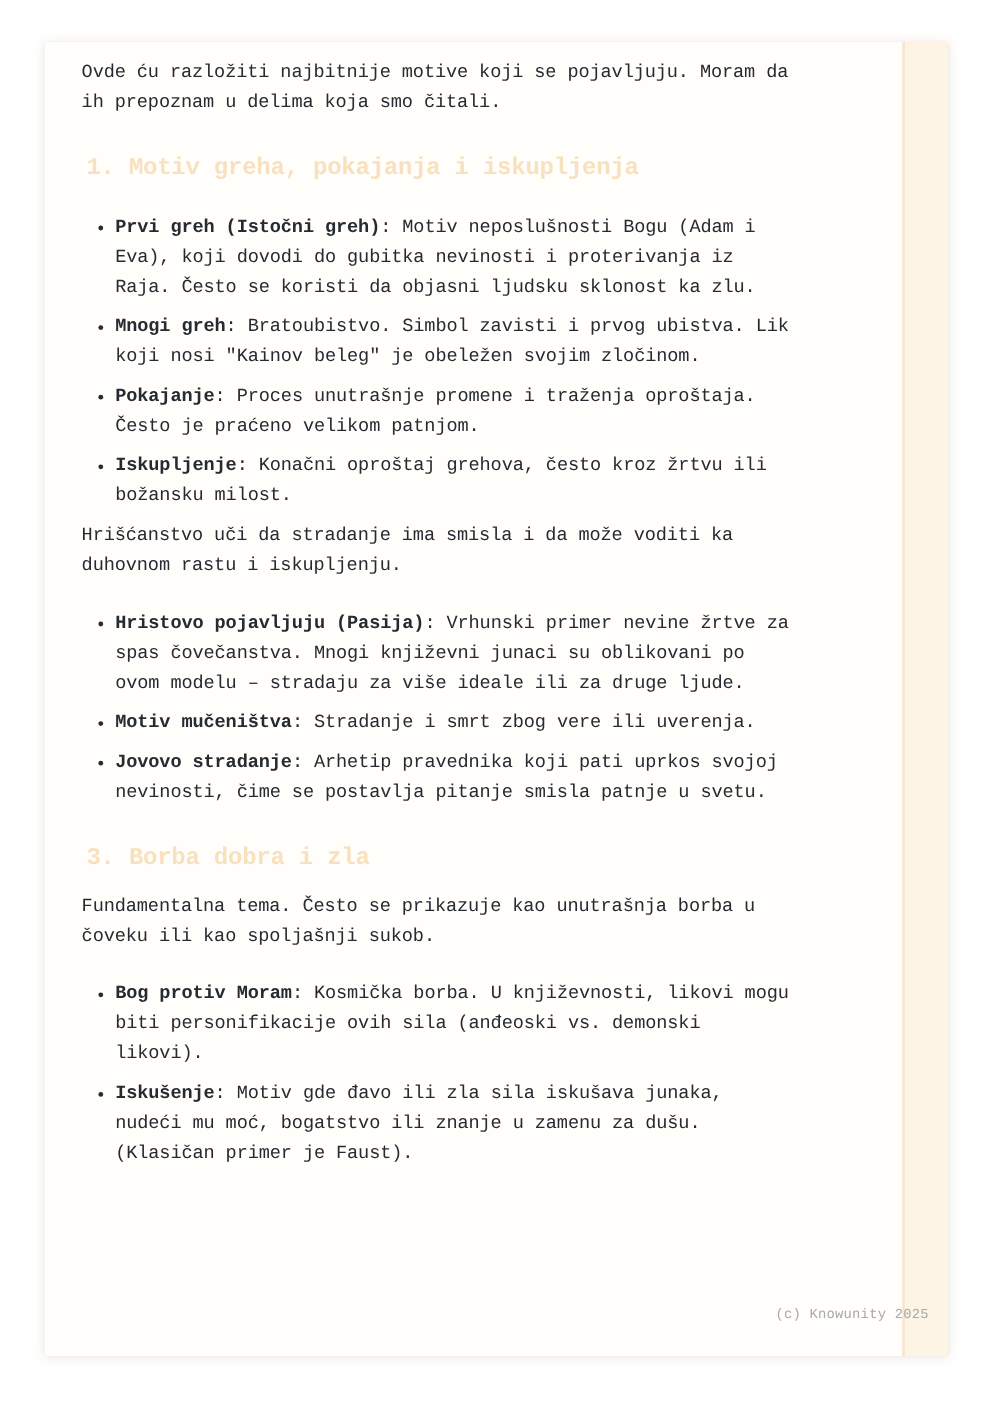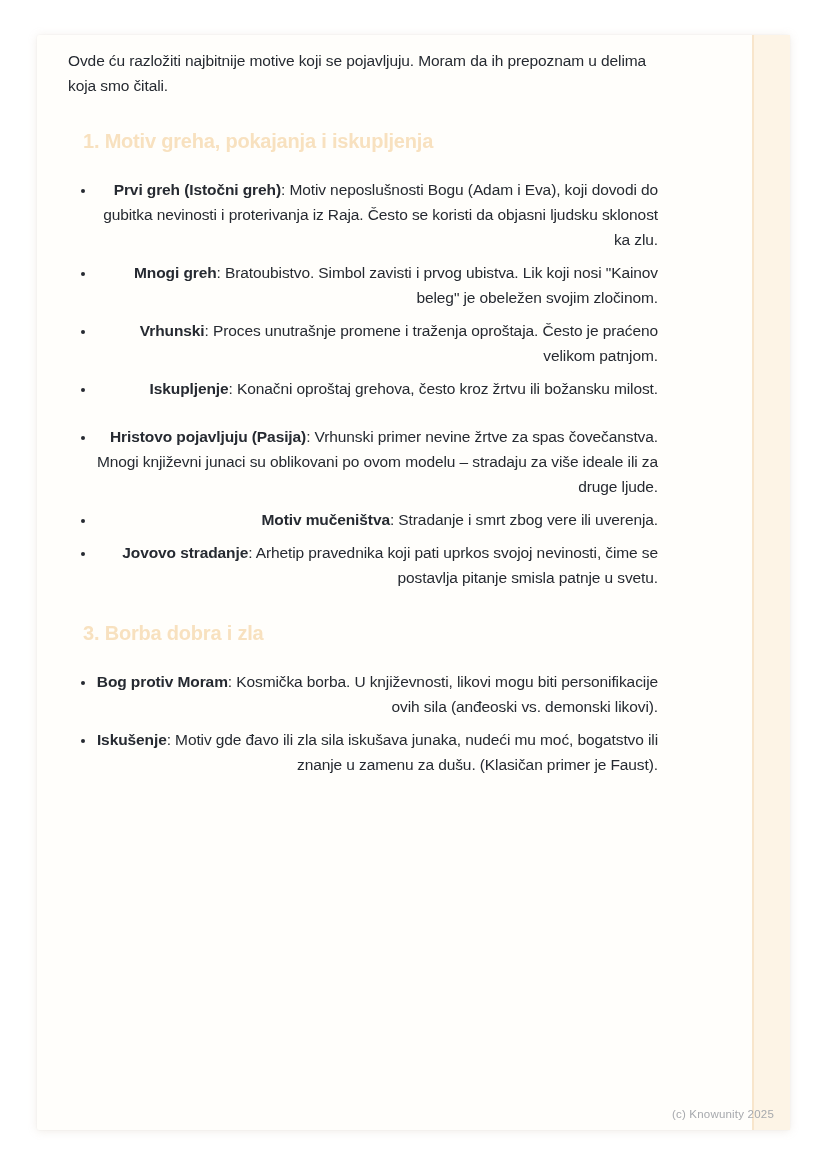--- a/index.html
+++ b/index.html
@@ -2,21 +2,21 @@
 <html><head>
 <meta charset="utf-8">
 <style>
   * { margin: 0; padding: 0; box-sizing: border-box; }
   html, body {
     width: 828px; height: 1171px;
     background: #ffffff;
     font-family: "Liberation Sans", sans-serif;
     overflow: hidden;
   }
-  .viewport { position: relative; width: 712px; height: 1171px; background: #ffffff; }
+  .viewport { position: relative; width: 712px; height: 1171px; background: #ffffff; font-family: Liberation Mono, monospace; }
 
   .card {
     position: absolute;
     left: 37px; top: 35px;
     width: 753px; height: 1095px;
     background: #fffefb;
     box-shadow: 0 1px 10px rgba(185,165,140,0.22), 0 0 2px rgba(0,0,0,0.05);
     border-radius: 2px;
   }
   .accent-band {
@@ -37,36 +37,35 @@
     letter-spacing: -0.1px;
   }
   .content p { margin: 0; }
 
   .section-heading {
     font-size: 20px;
     line-height: 26px;
     font-weight: 700;
     color: #f8e1bf;
     letter-spacing: -0.2px;
-    margin: 30px 0 14px 15px;
+    margin: 30px 0 14px 4px;
   }
 
   ul.motif-list {
     margin: 23px 0 0 0;
     padding: 0 0 0 28px;
     list-style: disc;
-    text-align: right;
   }
   ul.motif-list li { margin-bottom: 8px; }
   ul.motif-list li::marker { color: #262a31; font-size: 0.95em; }
   .term { font-weight: 700; }
 
   .footer {
     position: absolute;
-    right: 16px; bottom: 9px;
+    right: 16px; bottom: 27px;
     font-size: 11.5px;
     line-height: 14px;
     color: #a7a9ad;
     letter-spacing: 0.2px;
     z-index: 2;
   }
 </style>
 </head>
 <body>
 
@@ -76,35 +75,37 @@
 
     <div class="content">
 
       <p>Ovde ću razložiti najbitnije motive koji se pojavljuju. Moram da ih prepoznam u delima koja smo čitali.</p>
 
       <section>
         <h2 class="section-heading">1. Motiv greha, pokajanja i iskupljenja</h2>
         <ul class="motif-list">
           <li><span class="term">Prvi greh (Istočni greh)</span><span>: Motiv neposlušnosti Bogu (Adam i Eva), koji dovodi do gubitka nevinosti i proterivanja iz Raja. Često se koristi da objasni ljudsku sklonost ka zlu.</span></li>
           <li><span class="term">Mnogi greh</span><span>: Bratoubistvo. Simbol zavisti i prvog ubistva. Lik koji nosi "Kainov beleg" je obeležen svojim zločinom.</span></li>
-          <li><span class="term">Vrhunski</span><span>: Proces unutrašnje promene i traženja oproštaja. Često je praćeno velikom patnjom.</span></li>
+          <li><span class="term">Pokajanje</span><span>: Proces unutrašnje promene i traženja oproštaja. Često je praćeno velikom patnjom.</span></li>
           <li><span class="term">Iskupljenje</span><span>: Konačni oproštaj grehova, često kroz žrtvu ili božansku milost.</span></li>
         </ul>
       </section>
 
       <section>
+        <p>Hrišćanstvo uči da stradanje ima smisla i da može voditi ka duhovnom rastu i iskupljenju.</p>
         <ul class="motif-list">
           <li><span class="term">Hristovo pojavljuju (Pasija)</span><span>: Vrhunski primer nevine žrtve za spas čovečanstva. Mnogi književni junaci su oblikovani po ovom modelu – stradaju za više ideale ili za druge ljude.</span></li>
           <li><span class="term">Motiv mučeništva</span><span>: Stradanje i smrt zbog vere ili uverenja.</span></li>
           <li><span class="term">Jovovo stradanje</span><span>: Arhetip pravednika koji pati uprkos svojoj nevinosti, čime se postavlja pitanje smisla patnje u svetu.</span></li>
         </ul>
       </section>
 
       <section>
         <h2 class="section-heading">3. Borba dobra i zla</h2>
+        <p>Fundamentalna tema. Često se prikazuje kao unutrašnja borba u čoveku ili kao spoljašnji sukob.</p>
         <ul class="motif-list">
           <li><span class="term">Bog protiv Moram</span><span>: Kosmička borba. U književnosti, likovi mogu biti personifikacije ovih sila (anđeoski vs. demonski likovi).</span></li>
           <li><span class="term">Iskušenje</span><span>: Motiv gde đavo ili zla sila iskušava junaka, nudeći mu moć, bogatstvo ili znanje u zamenu za dušu. (Klasičan primer je Faust).</span></li>
         </ul>
       </section>
 
 
     </div>
 
     <div class="footer">(c) Knowunity 2025</div>

